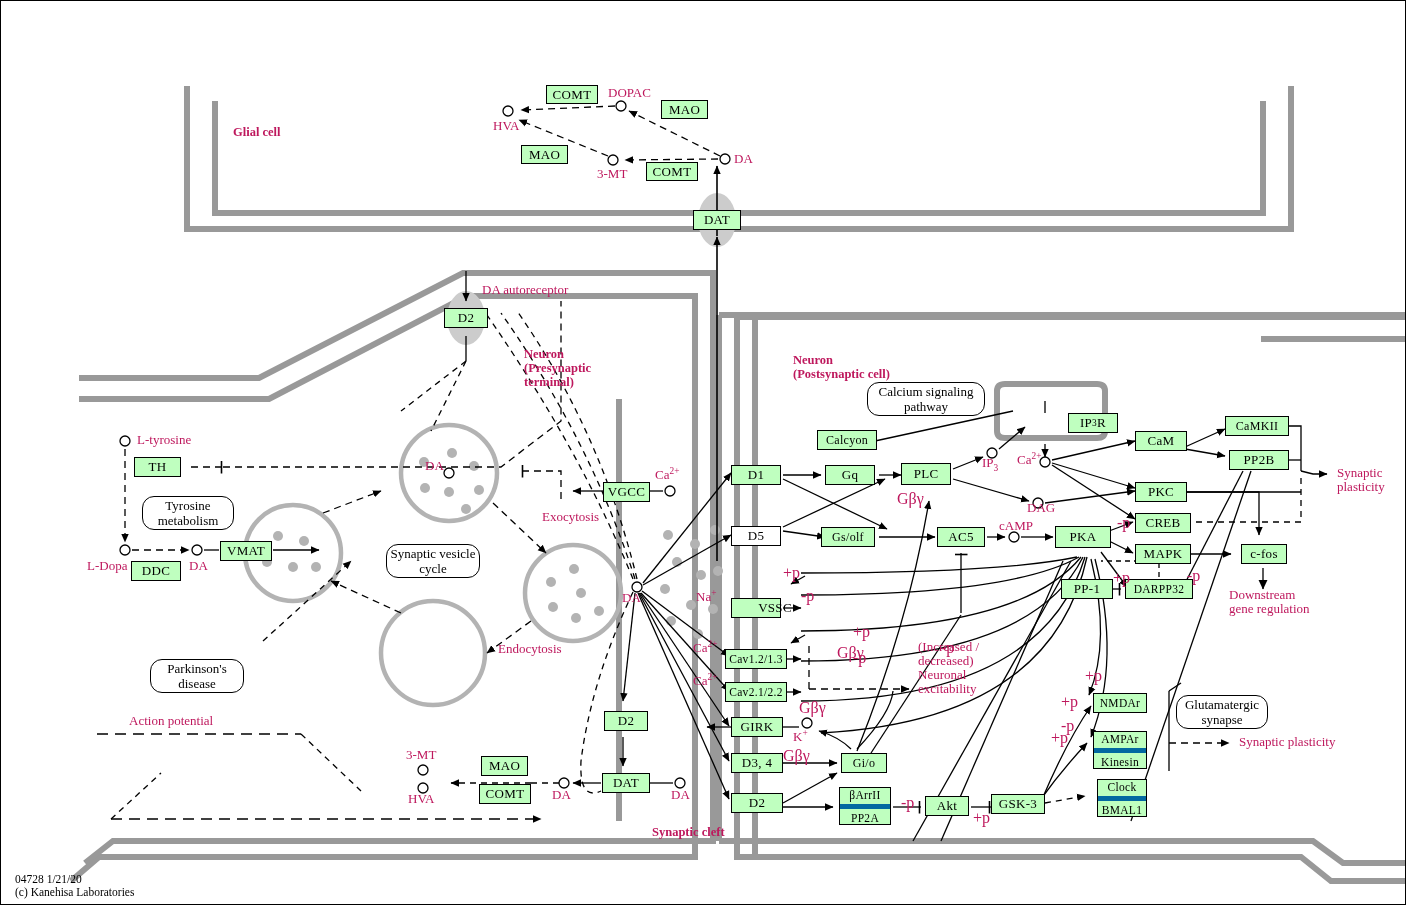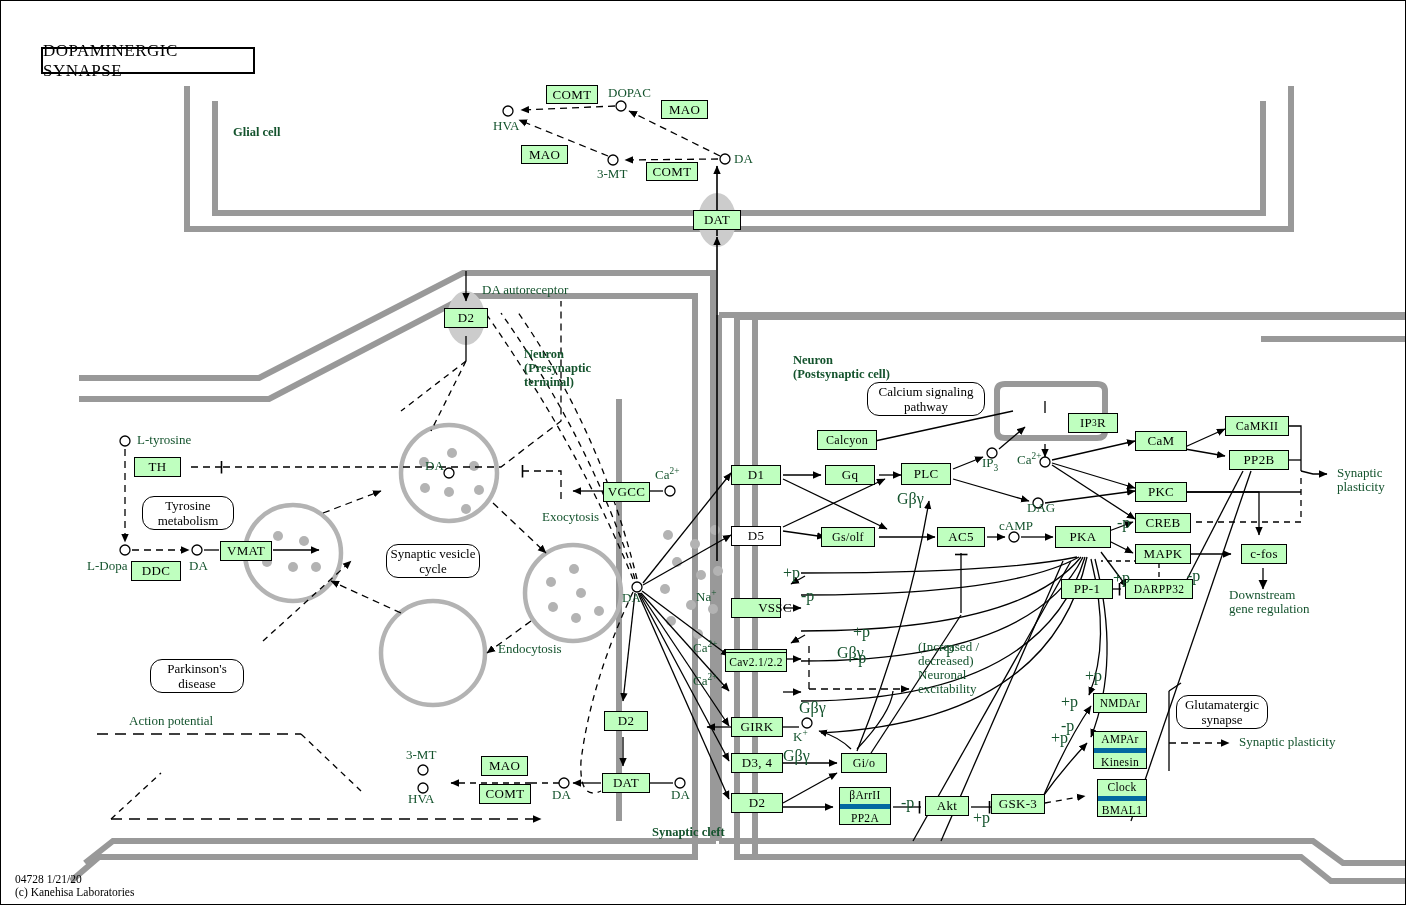--- a/index.html
+++ b/index.html
@@ -25,21 +25,21 @@
           display:flex;align-items:center;justify-content:center;text-align:center;
           box-sizing:border-box;line-height:15px;}
 
   
   .titlebox{position:absolute;border:2px solid #000;background:#fff;
             font-family:"Liberation Serif",serif;font-size:17px;color:#000;
             display:flex;align-items:center;justify-content:center;
             letter-spacing:.5px;box-sizing:border-box;}
 
   
-  .lbl{position:absolute;font-family:"Liberation Serif",serif;font-size:13px;color:#14532d;
+  .lbl{position:absolute;font-family:"Liberation Serif",serif;font-size:13px;color:#be185d;
        white-space:nowrap;line-height:14px;}
   .lbl.b{font-weight:bold;font-size:12.5px;line-height:14px;white-space:pre;}
   .lbl.sm{font-size:16px;}
   .lbl.wrap{white-space:pre;}
   .foot{position:absolute;font-family:"Liberation Serif",serif;font-size:11.5px;
         color:#000;line-height:13px;white-space:pre;}
   sup{font-size:.72em;vertical-align:super;}
   sub{font-size:.72em;vertical-align:sub;}
 </style>
 </head>
@@ -328,21 +328,20 @@
 
     <path d="M1070,560 L912,840"></path>
     <path d="M1062,560 L940,840"></path>
 
     <path d="M1168,690 L1168,770"></path>
     <path d="M1168,742 L1228,742" stroke-dasharray="7,5" marker-end="url(#ah)"></path>
     <path d="M1168,690 L1180,682"></path>
   </g>
 </svg>
 
-<div class="titlebox" style="left:40px;top:46px;width:214px;height:27px;">DOPAMINERGIC  SYNAPSE</div>
 
 <div class="lbl b" style="left:232px;top:124px;">Glial cell</div>
 <div class="lbl b" style="left:523px;top:346px;">Neuron
 (Presynaptic
 terminal)</div>
 <div class="lbl b" style="left:792px;top:352px;">Neuron
 (Postsynaptic cell)</div>
 <div class="lbl b" style="left:651px;top:824px;">Synaptic cleft</div>
 
 <div class="mapbox" style="left:141px;top:495px;width:92px;height:34px;">
@@ -404,21 +403,21 @@
 <div class="lbl" style="left:670px;top:787px;">DA</div>
 <div class="gbox" style="left:603px;top:710px;width:44px;height:20px;">D2</div>
 
 <div class="gbox" style="left:730px;top:464px;width:50px;height:20px;">D1</div>
 <div class="gbox wbox" style="left:730px;top:525px;width:50px;height:20px;font-family:Liberation Serif, serif;">D5</div>
 <div class="lbl" style="left:695px;top:585px;">Na<sup>+</sup></div>
 <div class="gbox" style="left:730px;top:597px;width:50px;height:20px;padding-left:38px;">VSSC</div>
 <div class="lbl" style="left:692px;top:636px;">Ca<sup>2+</sup></div>
 <div class="gbox" style="left:724px;top:648px;width:62px;height:20px;font-size:11.5px;">Cav1.2/1.3</div>
 <div class="lbl" style="left:692px;top:669px;">Ca<sup>2+</sup></div>
-<div class="gbox" style="left:724px;top:651px;width:62px;height:20px;font-size:11.5px;">Cav2.1/2.2</div>
+<div class="gbox" style="left:724px;top:681px;width:62px;height:20px;font-size:11.5px;">Cav2.1/2.2</div>
 <div class="gbox" style="left:730px;top:716px;width:52px;height:20px;">GIRK</div>
 <div class="lbl" style="left:792px;top:725px;">K<sup>+</sup></div>
 <div class="gbox" style="left:730px;top:752px;width:52px;height:20px;">D3, 4</div>
 <div class="gbox" style="left:730px;top:792px;width:52px;height:20px;">D2</div>
 
 <div class="gbox" style="left:816px;top:429px;width:60px;height:20px;font-size:12px;">Calcyon</div>
 <div class="gbox" style="left:824px;top:464px;width:50px;height:20px;">Gq</div>
 <div class="gbox" style="left:820px;top:526px;width:54px;height:20px;font-size:12px;">Gs/olf</div>
 <div class="gbox" style="left:900px;top:462px;width:50px;height:22px;">PLC</div>
 <div class="gbox" style="left:936px;top:526px;width:48px;height:20px;">AC5</div>

